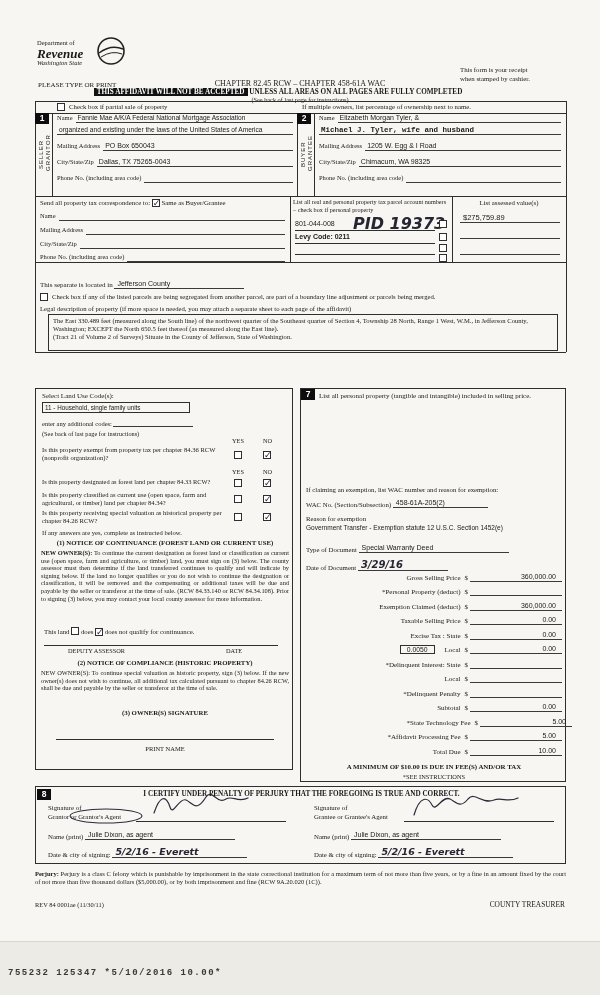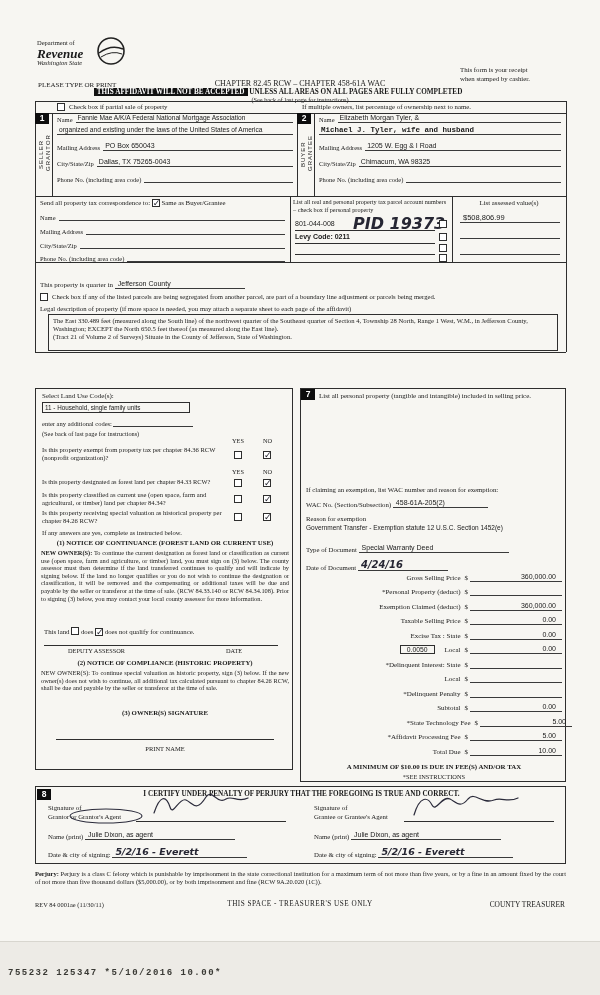--- a/index.html
+++ b/index.html
@@ -15,21 +15,21 @@
   .hand{font-family:"DejaVu Sans",sans-serif;font-style:italic;font-weight:bold;color:#262633}
   .hl{border-top:1px solid #2e2e2e;height:0}
   .vl{border-left:1px solid #2e2e2e;width:0}
   .box{border:1px solid #2e2e2e}
   .numbox{background:#0d0d0d;color:#fff;font:bold 8.5px/11px "Liberation Sans",sans-serif;
     width:14px;height:11px;text-align:center}
   .cb{display:inline-block;width:8px;height:8px;border:1px solid #2e2e2e;background:#fff;
     vertical-align:-1px;font:bold 9px/7px "DejaVu Sans",sans-serif;text-align:center;
     color:#1c1c28;overflow:visible}
   .chip{background:#111;color:#fff;padding:0 3px;font-weight:bold}
-  .fr{display:flex;align-items:flex-end}
+  .fr{display:flex;align-items:flex-start}
   .fl{font-size:6.5px;white-space:nowrap}
   .ln{flex:1;border-bottom:1px solid #3a3a3a;margin-left:3px;padding:0 2px;font-size:7px;min-height:9px}
   .lnw{display:inline-block;border-bottom:1px solid #3a3a3a;padding:0 3px;font-size:7px;min-height:9px;vertical-align:bottom}
   .vert{transform:rotate(-90deg);transform-origin:left top;font:6px "Liberation Sans",sans-serif;
     letter-spacing:1px;white-space:nowrap}
   .q{font-size:6.6px;line-height:1.25}
   .para{font-size:6.35px;line-height:1.2;text-align:justify}
   .mr{display:flex;align-items:flex-end;justify-content:flex-end;font-size:7px}
   .ml{white-space:nowrap}
   .mdol{margin:0 2px 0 4px}
@@ -161,27 +161,27 @@
     <div class="a hl" style="left:260px;top:34px;width:140px"></div>
     <span class="a t f7 b" style="left:260px;top:37px">Levy Code: 0211</span>
     <div class="a hl" style="left:260px;top:47px;width:140px"></div>
     <div class="a hl" style="left:260px;top:58px;width:140px"></div>
     <span class="a cb" style="left:404px;top:24px"></span>
     <span class="a cb" style="left:404px;top:37px"></span>
     <span class="a cb" style="left:404px;top:48px"></span>
     <span class="a cb" style="left:404px;top:58px"></span>
 
     <div class="a c" style="left:417px;top:3px;width:114px;font-size:6.8px">List assessed value(s)</div>
-    <span class="a lnw t" style="left:425px;top:17px;width:100px;font-size:7.5px">$508,806.99</span>
+    <span class="a lnw t" style="left:425px;top:17px;width:100px;font-size:7.5px">$275,759.89</span>
     <span class="a lnw" style="left:425px;top:34px;width:100px"></span>
     <span class="a lnw" style="left:425px;top:50px;width:100px"></span>
   </div>
 
   <div class="a" style="left:40px;top:280px;font-size:7px">
-    <span>This property is quarter in</span>
+    <span>This separate is located in</span>
     <span class="lnw t" style="width:130px">Jefferson County</span>
   </div>
   <span class="a cb" style="left:40px;top:293px"></span>
   <span class="a" style="left:52px;top:293px;width:505px;font-size:6.7px">Check box if any of the listed parcels are being segregated from another parcel, are part of a boundary line adjustment or parcels being merged.</span>
   <span class="a" style="left:40px;top:305px;font-size:6.7px">Legal description of property (if more space is needed, you may attach a separate sheet to each page of the affidavit)</span>
   <div class="a box" style="left:48px;top:314px;width:510px;height:37px;padding:2px 4px">
     <div style="font-size:6.6px;line-height:1.25">The East 330.489 feet (measured along the South line) of the northwest quarter of the Southeast quarter of Section 4, Township 28 North, Range 1 West, W.M., in Jefferson County, Washington; EXCEPT the North 650.5 feet thereof (as measured along the East line).</div>
     <div style="font-size:6.6px;line-height:1.25">(Tract 21 of Volume 2 of Surveys) Situate in the County of Jefferson, State of Washington.</div>
   </div>
 
@@ -252,21 +252,21 @@
     </div>
     <div class="a f68" style="left:5px;top:126px">Reason for exemption</div>
     <div class="a t" style="left:5px;top:135px;width:256px;font-size:6.5px">Government Transfer - Exemption statute 12 U.S.C. Section 1452(e)</div>
 
     <div class="a" style="left:5px;top:155px;font-size:6.8px">
       <span>Type of Document</span>
       <span class="lnw t" style="width:150px">Special Warranty Deed</span>
     </div>
     <div class="a" style="left:5px;top:170px;font-size:6.8px">
       <span>Date of Document</span>
-      <span class="lnw hand" style="width:90px;font-size:10px">4/24/16</span>
+      <span class="lnw hand" style="width:90px;font-size:10px">3/29/16</span>
     </div>
 
     <div class="a mr" style="left:5px;top:184px;width:256px">
       <span class="ml">Gross Selling Price</span>
       <span class="mdol">$</span>
       <span class="mv">360,000.00</span>
     </div>
     <div class="a mr" style="left:5px;top:198px;width:256px">
       <span class="ml">*Personal Property (deduct)</span>
       <span class="mdol">$</span>
@@ -369,19 +369,18 @@
       <span>Date &amp; city of signing:</span>
       <span class="lnw hand" style="width:135px;font-size:9.5px">5/2/16 - Everett</span>
     </div>
   </div>
 
   <div class="a para" style="left:35px;top:870px;width:531px;font-size:6.5px">
     <span class="b">Perjury:</span><span> Perjury is a class C felony which is punishable by imprisonment in the state correctional institution for a maximum term of not more than five years, or by a fine in an amount fixed by the court of not more than five thousand dollars ($5,000.00), or by both imprisonment and fine (RCW 9A.20.020 (1C)).</span>
   </div>
 
   <div class="a" style="left:35px;top:901px;font-size:6.4px">REV 84 0001ae (11/30/11)</div>
-  <div class="a c" style="left:0;top:900px;width:600px;font-size:7.2px;letter-spacing:.5px">THIS SPACE - TREASURER'S USE ONLY</div>
   <div class="a" style="right:35px;top:900px;font-size:7.4px">COUNTY TREASURER</div>
 
   <div class="a" style="left:0;top:941px;width:600px;height:54px;background:#edebe6;border-top:1px solid #d8d6cf"></div>
   <div class="a mono b" style="left:8px;top:968px;font-size:9px;letter-spacing:1.5px;color:#3a3a35">755232 125347 *5/10/2016 10.00*</div>
 
 </div>
 
 </body></html>

